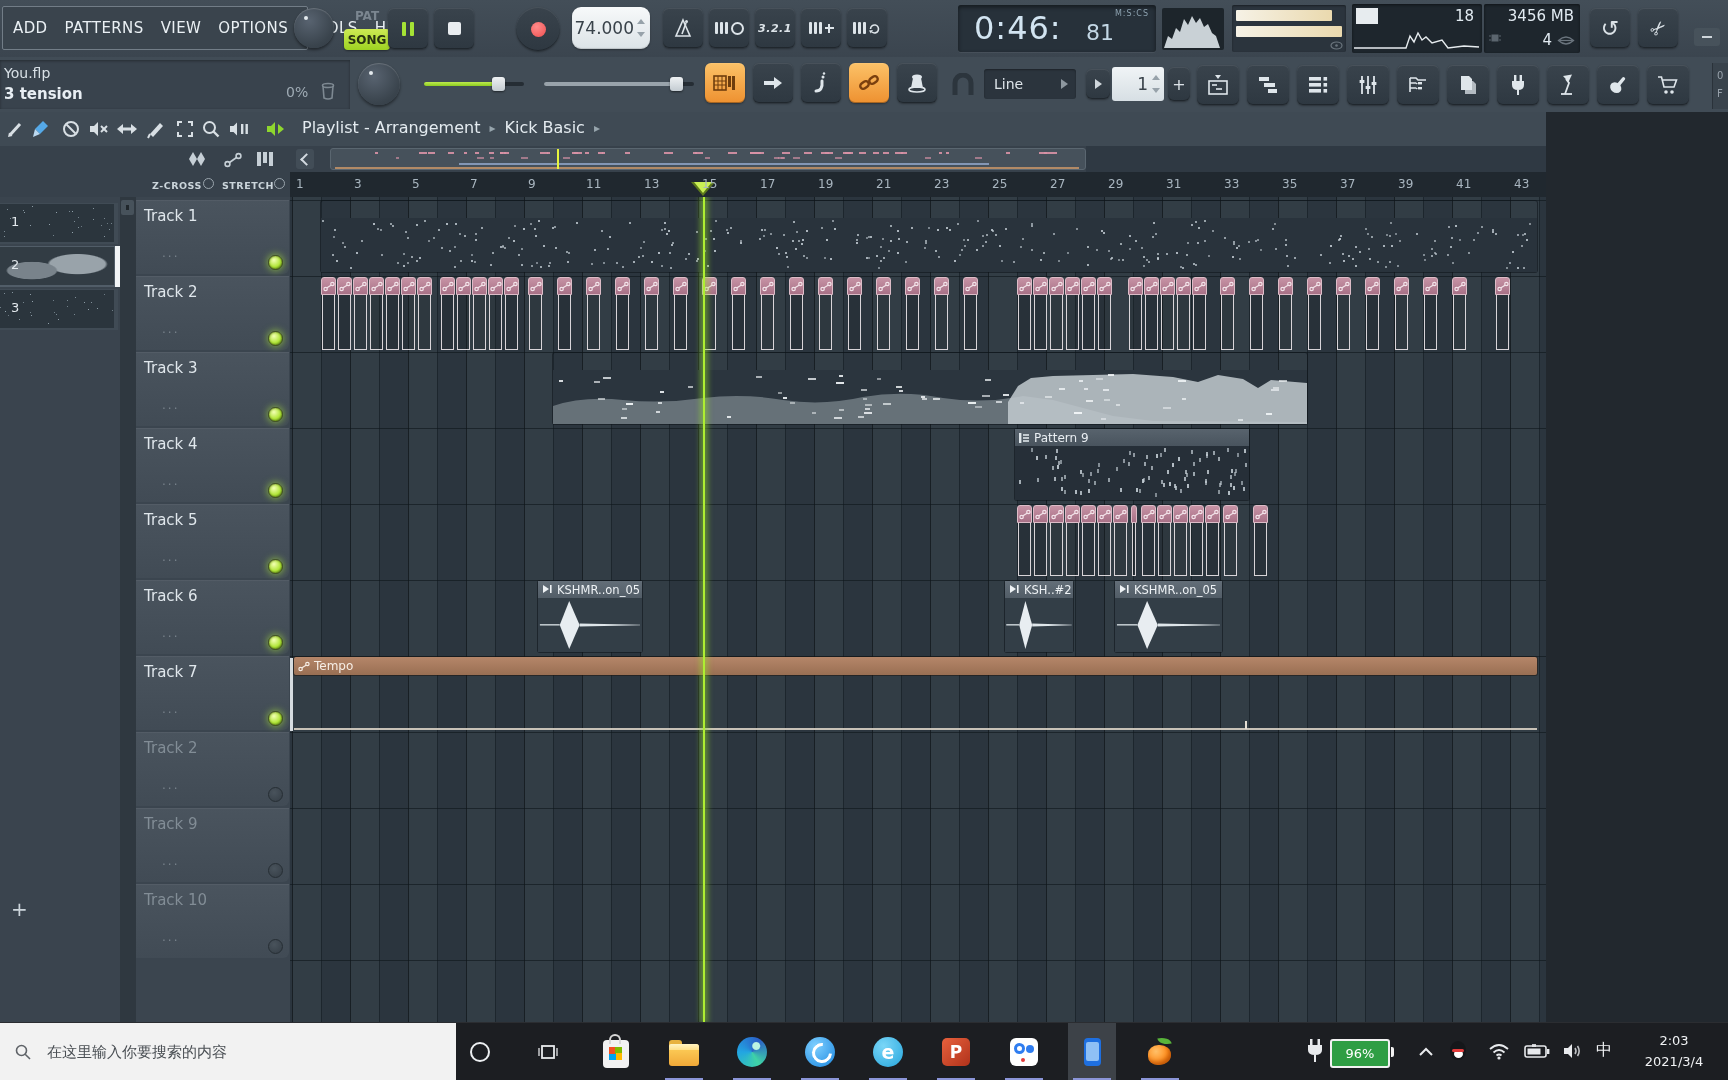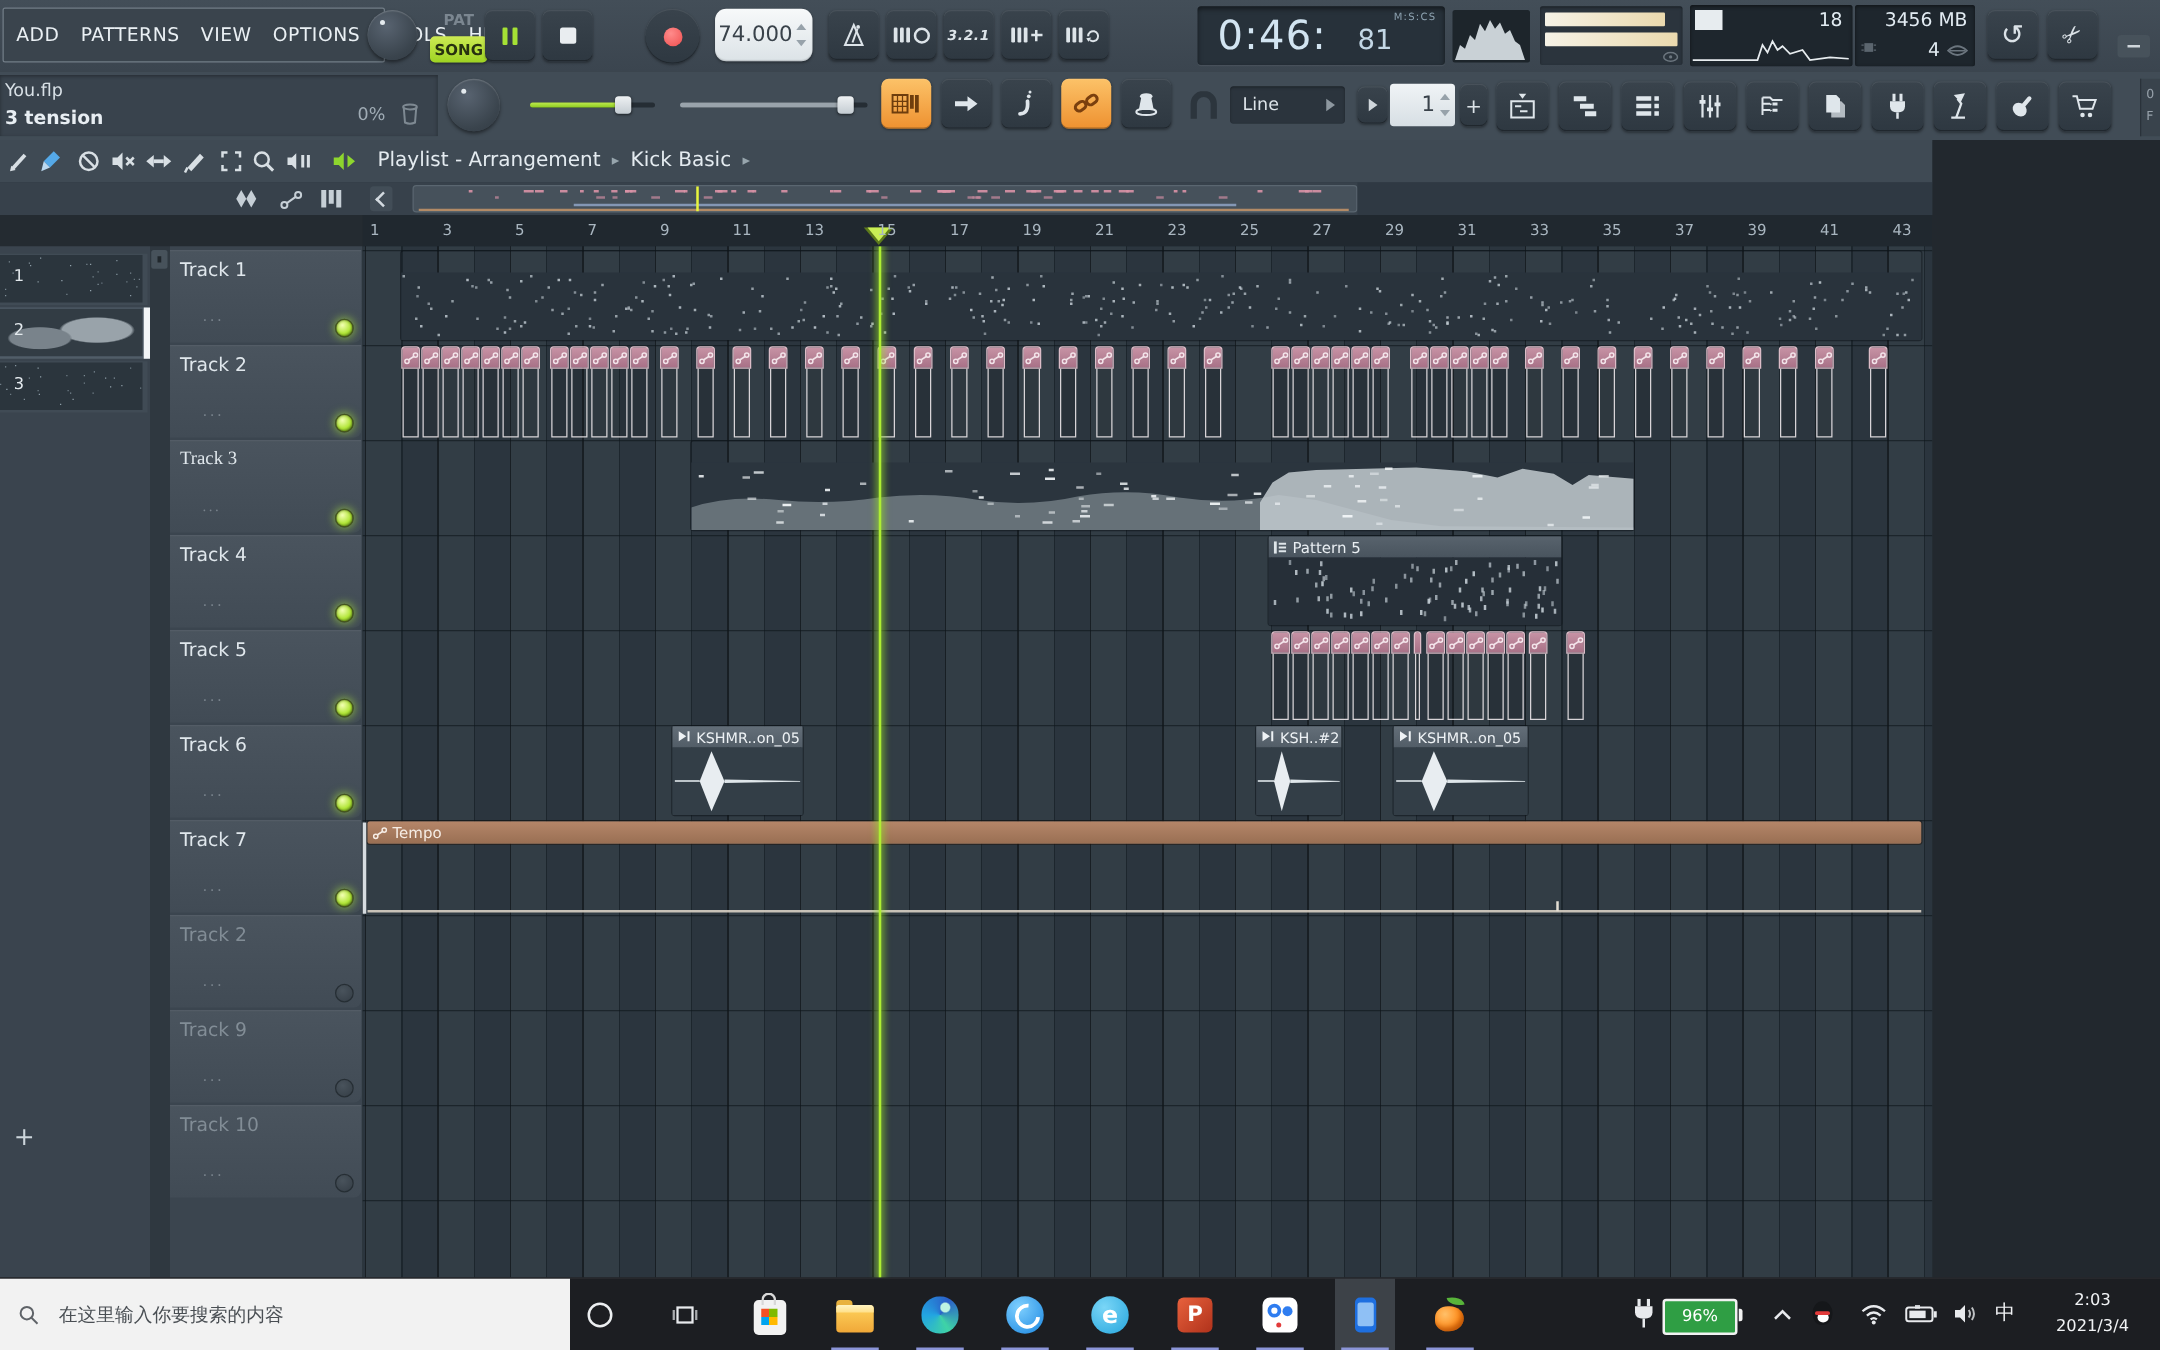--- a/index.html
+++ b/index.html
@@ -636,20 +636,26 @@
           <div style="position: absolute; left: 190px; top: 8px; width: 7px; height: 2px; background: rgb(201, 139, 160); opacity: 0.7;"></div>
           <div style="position: absolute; left: 594px; top: 8px; width: 6px; height: 2px; background: rgb(201, 139, 160); opacity: 0.7;"></div>
         </div>
       <div id="nav-blue"></div>
       <div id="nav-tan"></div>
       <div id="nav-play"></div>
     </div>
     <div id="nav-right"></div>
   </div>
 
+  <div id="ruler-left">
+    <span class="ck-lbl" style="left:152px;">Z-CROSS</span>
+    <span class="ck-circ" style="left:203px;"></span>
+    <span class="ck-lbl" style="left:222px;">STRETCH</span>
+    <span class="ck-circ" style="left:274px;"></span>
+  </div>
   <div id="ruler">
     <div id="ptri-o"></div>
     <div id="ptri"></div>
   <span class="rnum" style="left: 6px;">1</span>
       <span class="rnum" style="left: 64px;">3</span>
       <span class="rnum" style="left: 122px;">5</span>
       <span class="rnum" style="left: 180px;">7</span>
       <span class="rnum" style="left: 238px;">9</span>
       <span class="rnum" style="left: 296px;">11</span>
       <span class="rnum" style="left: 354px;">13</span>
@@ -749,21 +755,21 @@
       <div class="tbox" style="top: 3px;">
         <span class="tname">Track 1</span>
         <span class="tdots">...</span>
         <div class="led on"></div>
       </div>
       <div class="tbox" style="top: 79px;">
         <span class="tname">Track 2</span>
         <span class="tdots">...</span>
         <div class="led on"></div>
       </div>
-      <div class="tbox" style="top: 155px; font-family: Liberation Serif, serif;">
+      <div class="tbox" style="top: 155px;">
         <span class="tname">Track 3</span>
         <span class="tdots">...</span>
         <div class="led on"></div>
       </div>
       <div class="tbox" style="top: 231px;">
         <span class="tname">Track 4</span>
         <span class="tdots">...</span>
         <div class="led on"></div>
       </div>
       <div class="tbox" style="top: 307px;">
@@ -1211,21 +1217,21 @@
     <div class="clip" id="clip-p3" style="left:725px;top:232px;width:234px;height:71px;">
       <div class="clip-h">
         <svg width="10" height="10" viewBox="0 0 10 10">
             <rect x="0" y="0" width="2.4" height="10" fill="#dfe6ea"></rect>
             <g stroke="#dfe6ea" stroke-width="1.6">
               <line x1="4" y1="2" x2="10" y2="2"></line>
               <line x1="4" y1="5" x2="10" y2="5"></line>
               <line x1="4" y1="8" x2="10" y2="8"></line>
             </g>
           </svg>
-        <span>Pattern 5</span>
+        <span>Pattern 9</span>
       </div>
       <div class="clip-b" id="p3dots" style="background:#262f38;">
           <div style="position: absolute; left: 46px; top: 41px; width: 2px; height: 4px; background: rgb(199, 209, 216); opacity: 0.850382;"></div>
           <div style="position: absolute; left: 190px; top: 35px; width: 2px; height: 4px; background: rgb(199, 209, 216); opacity: 0.658898;"></div>
           <div style="position: absolute; left: 60px; top: 44px; width: 2px; height: 4px; background: rgb(199, 209, 216); opacity: 0.854198;"></div>
           <div style="position: absolute; left: 146px; top: 34px; width: 2px; height: 4px; background: rgb(199, 209, 216); opacity: 0.69445;"></div>
           <div style="position: absolute; left: 65px; top: 45px; width: 2px; height: 4px; background: rgb(199, 209, 216); opacity: 0.799542;"></div>
           <div style="position: absolute; left: 169px; top: 31px; width: 2px; height: 4px; background: rgb(199, 209, 216); opacity: 0.771572;"></div>
           <div style="position: absolute; left: 124px; top: 43px; width: 2px; height: 4px; background: rgb(199, 209, 216); opacity: 0.597054;"></div>
           <div style="position: absolute; left: 105px; top: 42px; width: 2px; height: 4px; background: rgb(199, 209, 216); opacity: 0.833564;"></div>

